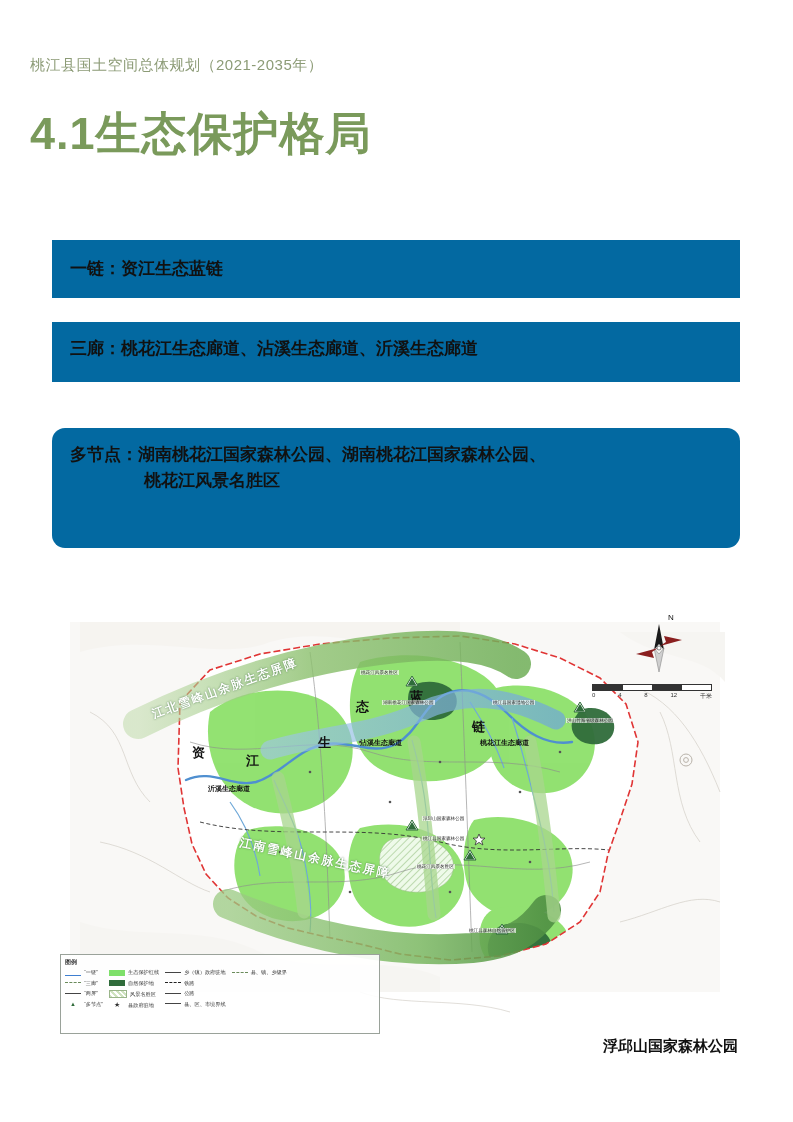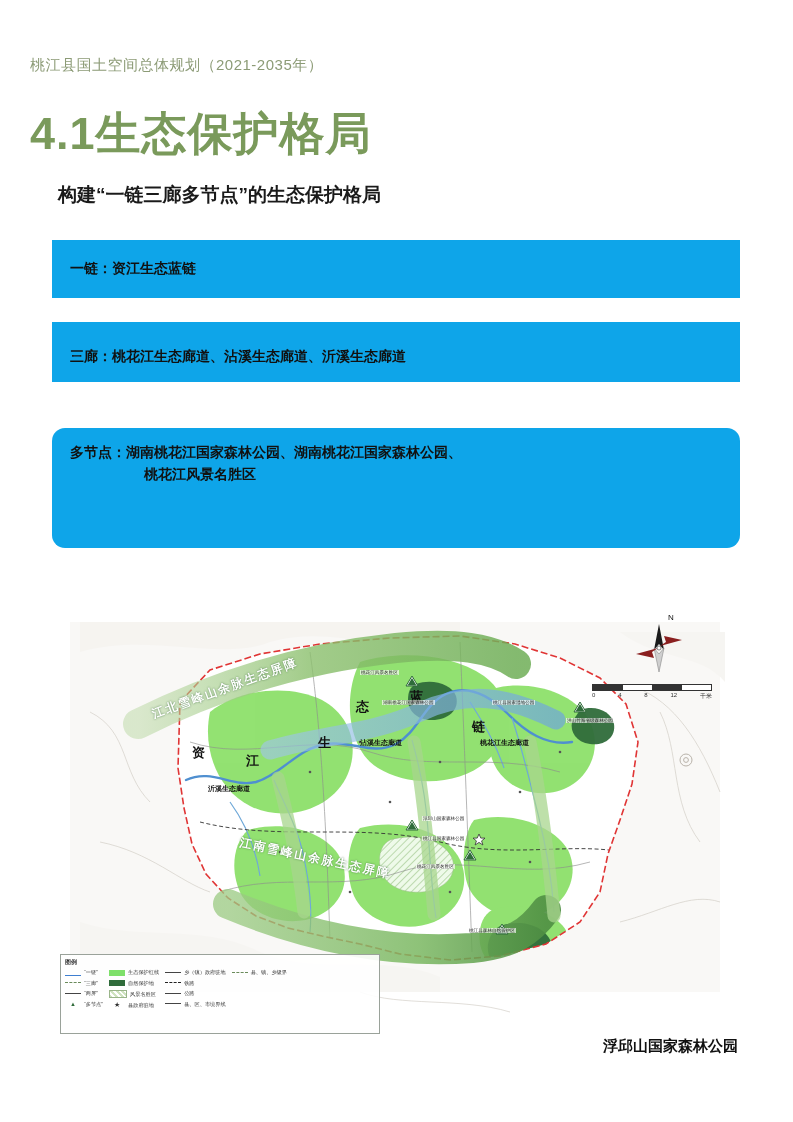--- a/index.html
+++ b/index.html
@@ -43,30 +43,30 @@
     left: 58px;
     top: 150px;
     font-size: 19px;
     font-weight: bold;
     color: #1a1a1a;
   }
   .band {
     position: absolute;
     left: 52px;
     width: 688px;
-    background: #0ea5e9;
+    background: #0369a1;
     box-sizing: border-box;
     padding: 14px 18px;
-    font-size: 14px;
+    font-size: 17px;
     font-weight: bold;
     color: #111111;
     line-height: 1.55;
   }
   .band-1 { top: 208px; height: 58px; display: flex; align-items: center; }
-  .band-2 { top: 290px; height: 60px; display: flex; align-items: flex-end; }
+  .band-2 { top: 290px; height: 60px; display: flex; align-items: flex-start; }
   .band-3 { top: 396px; height: 120px; border-radius: 13px; }
   .band-3 .line2 { padding-left: 74px; }
 
   
   .map-wrap {
     position: absolute;
     left: 60px;
     top: 560px;
     width: 672px;
     height: 450px;
@@ -176,21 +176,20 @@
 </style>
 </head>
 <body>
 
 <div class="page">
 
   <div class="header-title">桃江县国土空间总体规划（2021-2035年）</div>
 
   <div class="section-title">4.1生态保护格局</div>
 
-  <div class="subtitle">构建“一链三廊多节点”的生态保护格局</div>
 
   <div class="band band-1">
     <span>一链：资江生态蓝链</span>
   </div>
 
   <div class="band band-2">
     <span>三廊：桃花江生态廊道、沾溪生态廊道、沂溪生态廊道</span>
   </div>
 
   <div class="band band-3">

